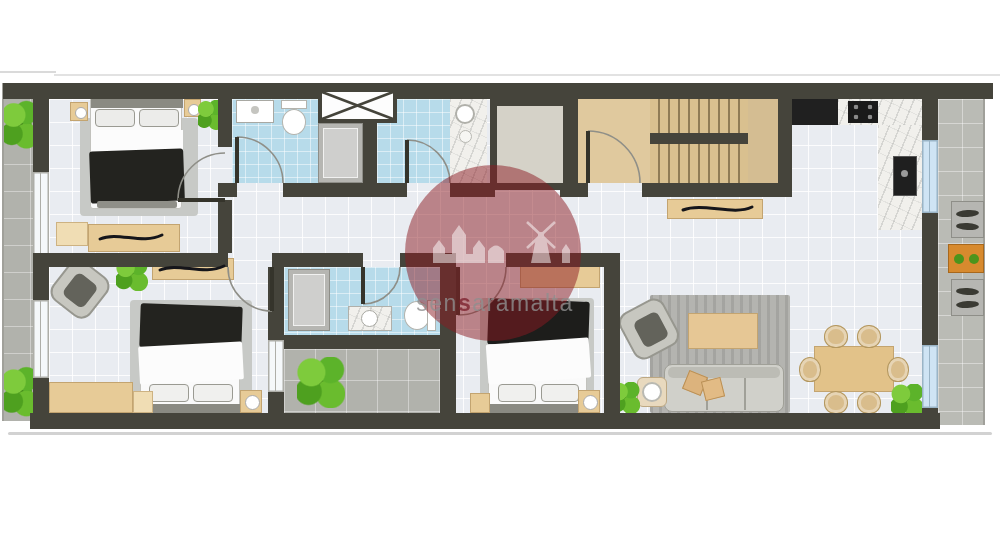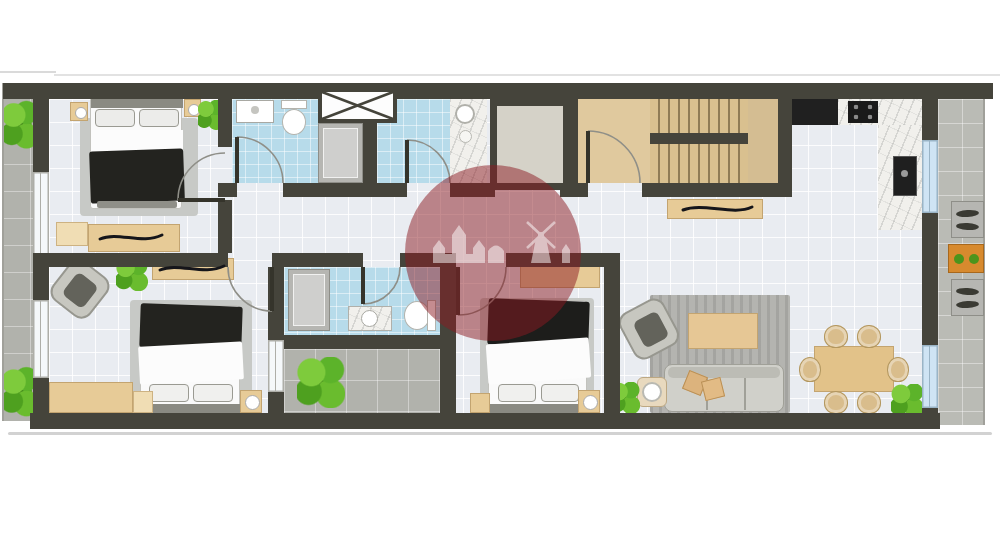--- a/index.html
+++ b/index.html
@@ -297,14 +297,17 @@
       <path d="M60,60 v-12 q8,-11 16,0 v12 z"></path>
       <path d="M103,60 l5,-25 h10 l5,25 z"></path>
       <path d="M134,60 v-13 l4,-6 4,6 v13 z"></path>
     </g>
     <g stroke="#ffffff" stroke-width="2.6" fill="none">
       <path d="M99,19 L127,45"></path>
         <path d="M127,19 L99,45"></path>
     </g>
     <circle cx="113" cy="32" r="3" fill="#ffffff"></circle>
   </svg>
+  <div class="a wm-text" style="left:400px;top:290px;width:190px;height:26px">
+    <span>sen</span><span class="hl">s</span><span>aramalta</span>
+  </div>
 
 </div>
 
 </body></html>

